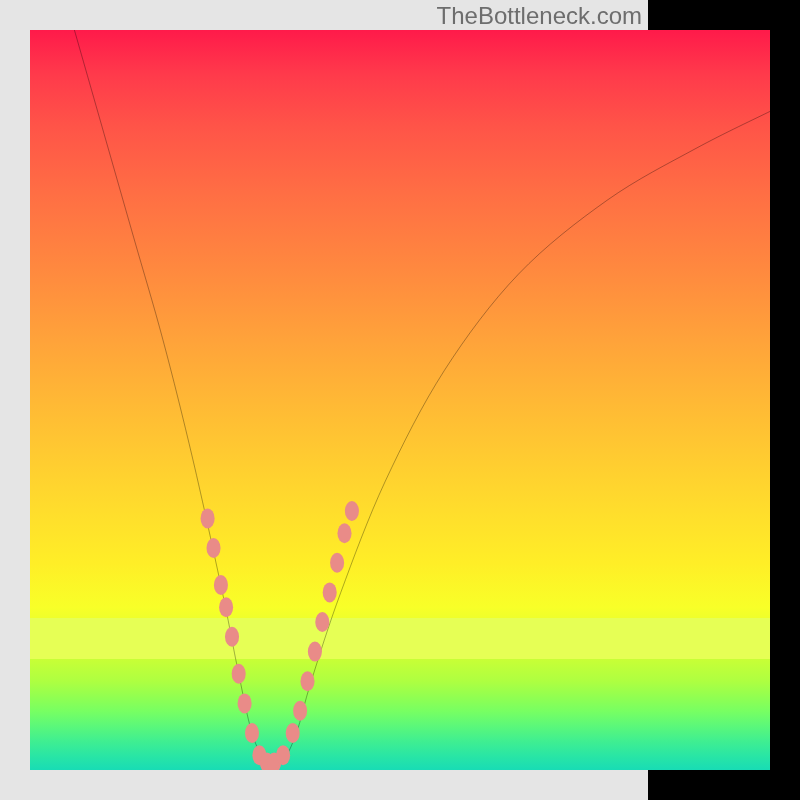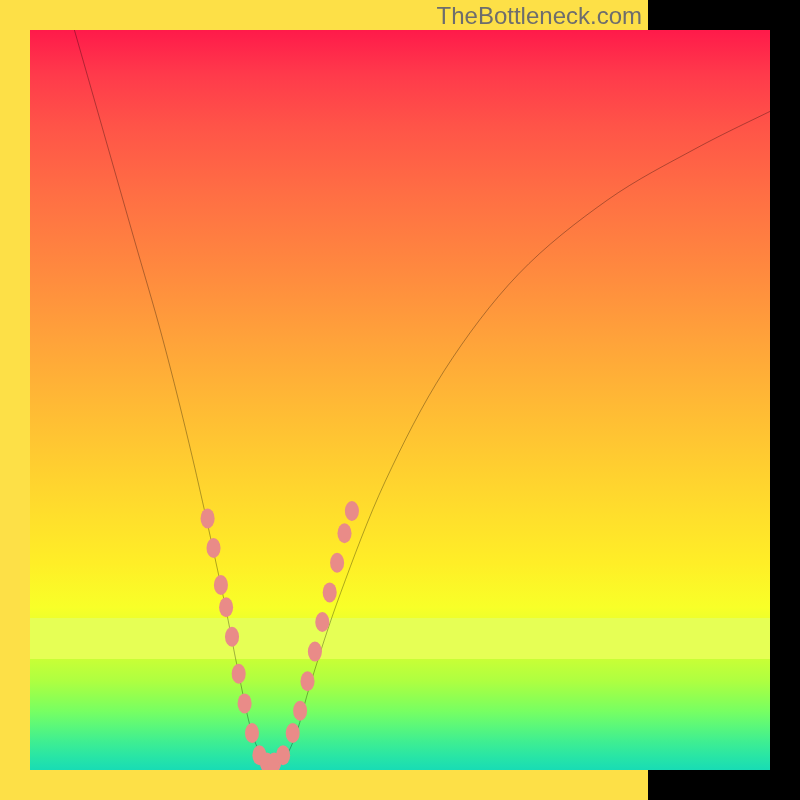--- a/index.html
+++ b/index.html
@@ -7,21 +7,21 @@
     padding: 0;
     width: 800px;
     height: 800px;
     background: #000;
     overflow: hidden;
   }
   .stage {
     position: relative;
     width: 648px;
     height: 800px;
-    background: #fde047;
+    background: #e5e5e5;
   }
   .plot {
     position: absolute;
     left: 30px;
     top: 30px;
     width: 740px;
     height: 740px;
     background: linear-gradient(
       to bottom,
       #ff1a4a 0%,

